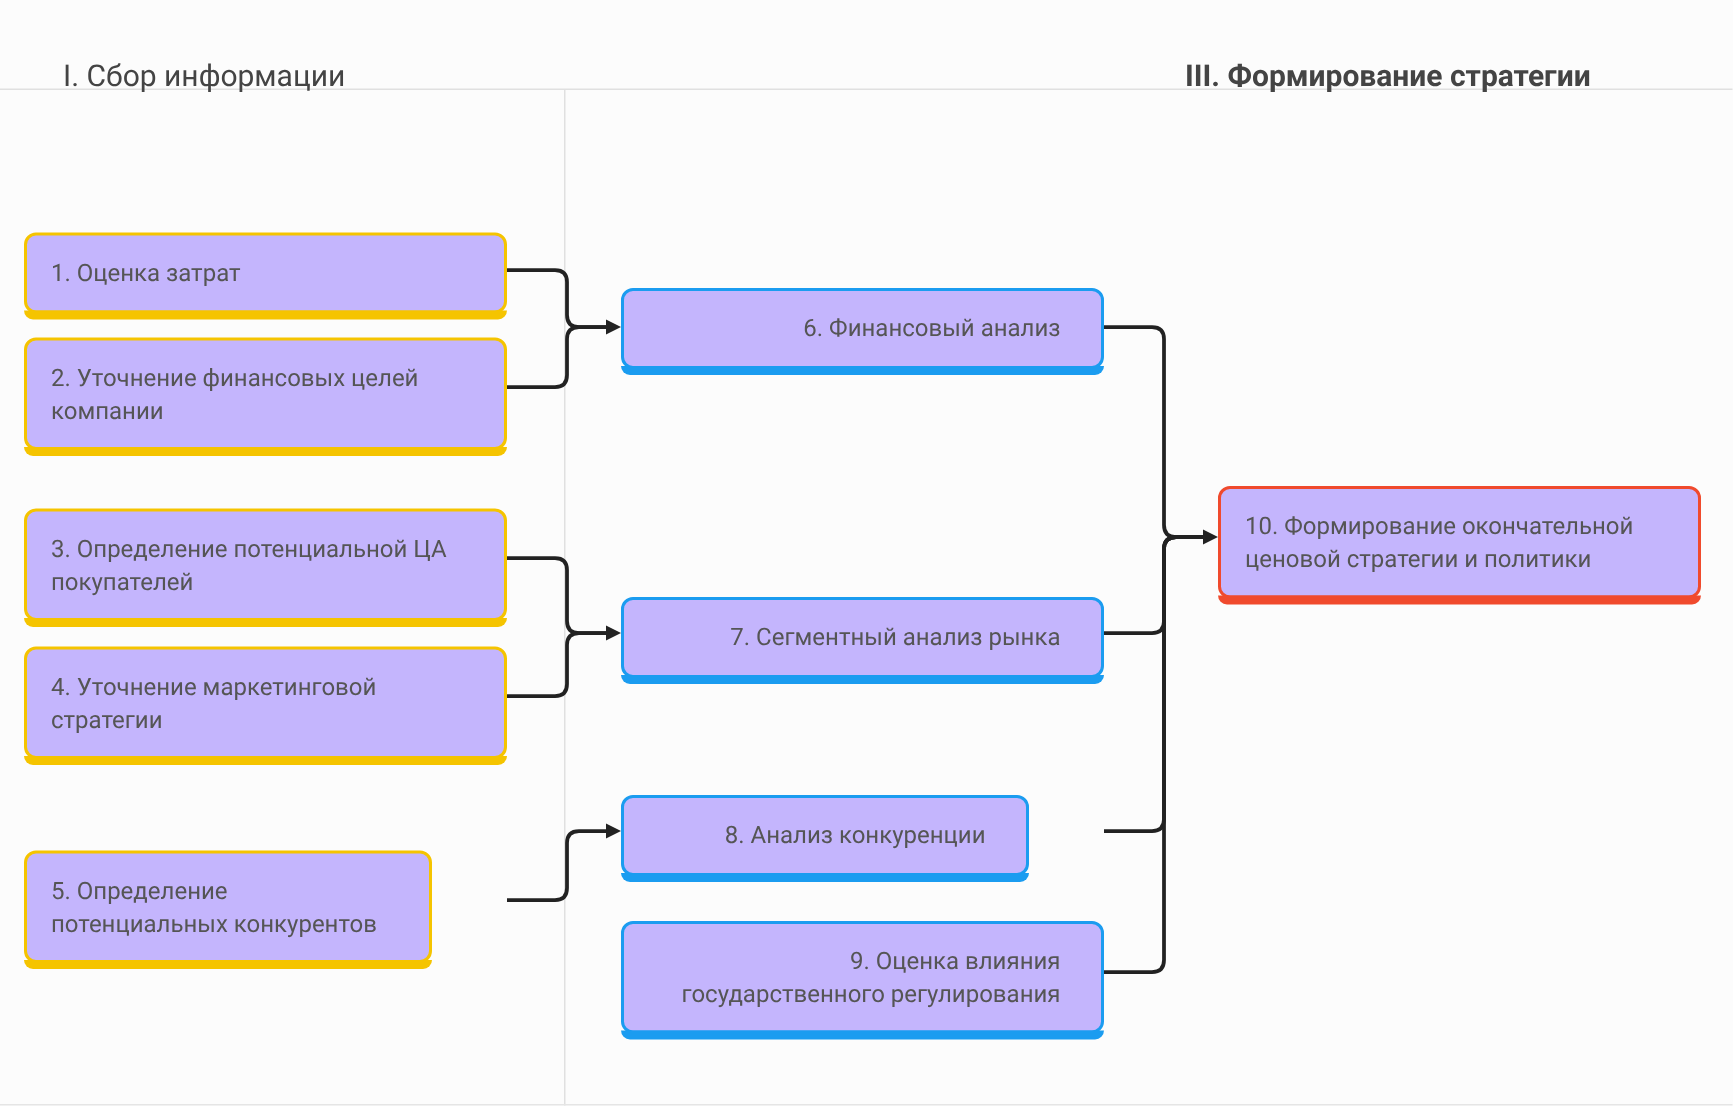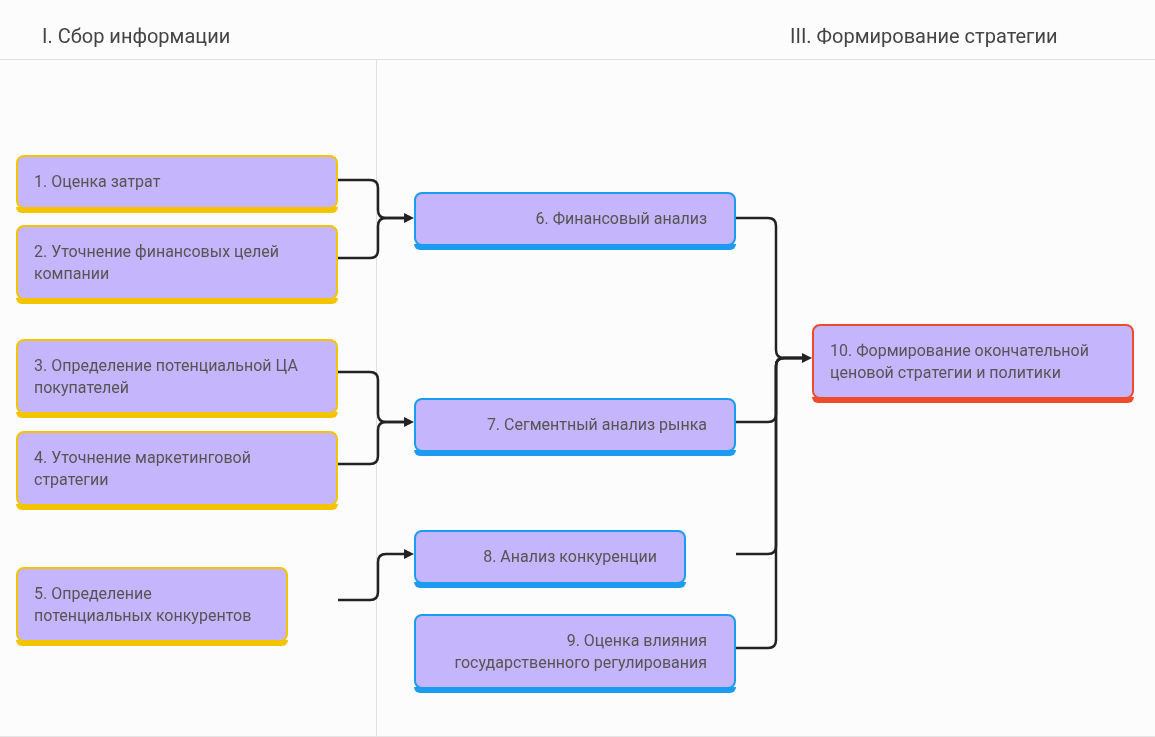--- a/index.html
+++ b/index.html
@@ -15,25 +15,25 @@
     position: absolute;
     top: 0; left: 0; right: 0;
     height: 60px;
     border-bottom: 1px solid #e0e0e0;
     display: flex;
   }
   .col-head {
     font-size: 20px;
     font-weight: 400;
     color: #444;
-    padding-top: 24px;
+    padding-top: 38px;
   }
   .col-head.c1 { position:absolute; left: 42px; }
   .col-head.c2 { position:absolute; left: 404px; }
-  .col-head.c3 { position:absolute; left: 790px; }
+  .col-head.c3 { position:absolute; left: 790px; font-weight: bold; }
 
   .vline {
     position: absolute;
     top: 60px;
     bottom: 0;
     width: 1px;
     background: #e0e0e0;
   }
   .vline.a { left: 376px; }
 

